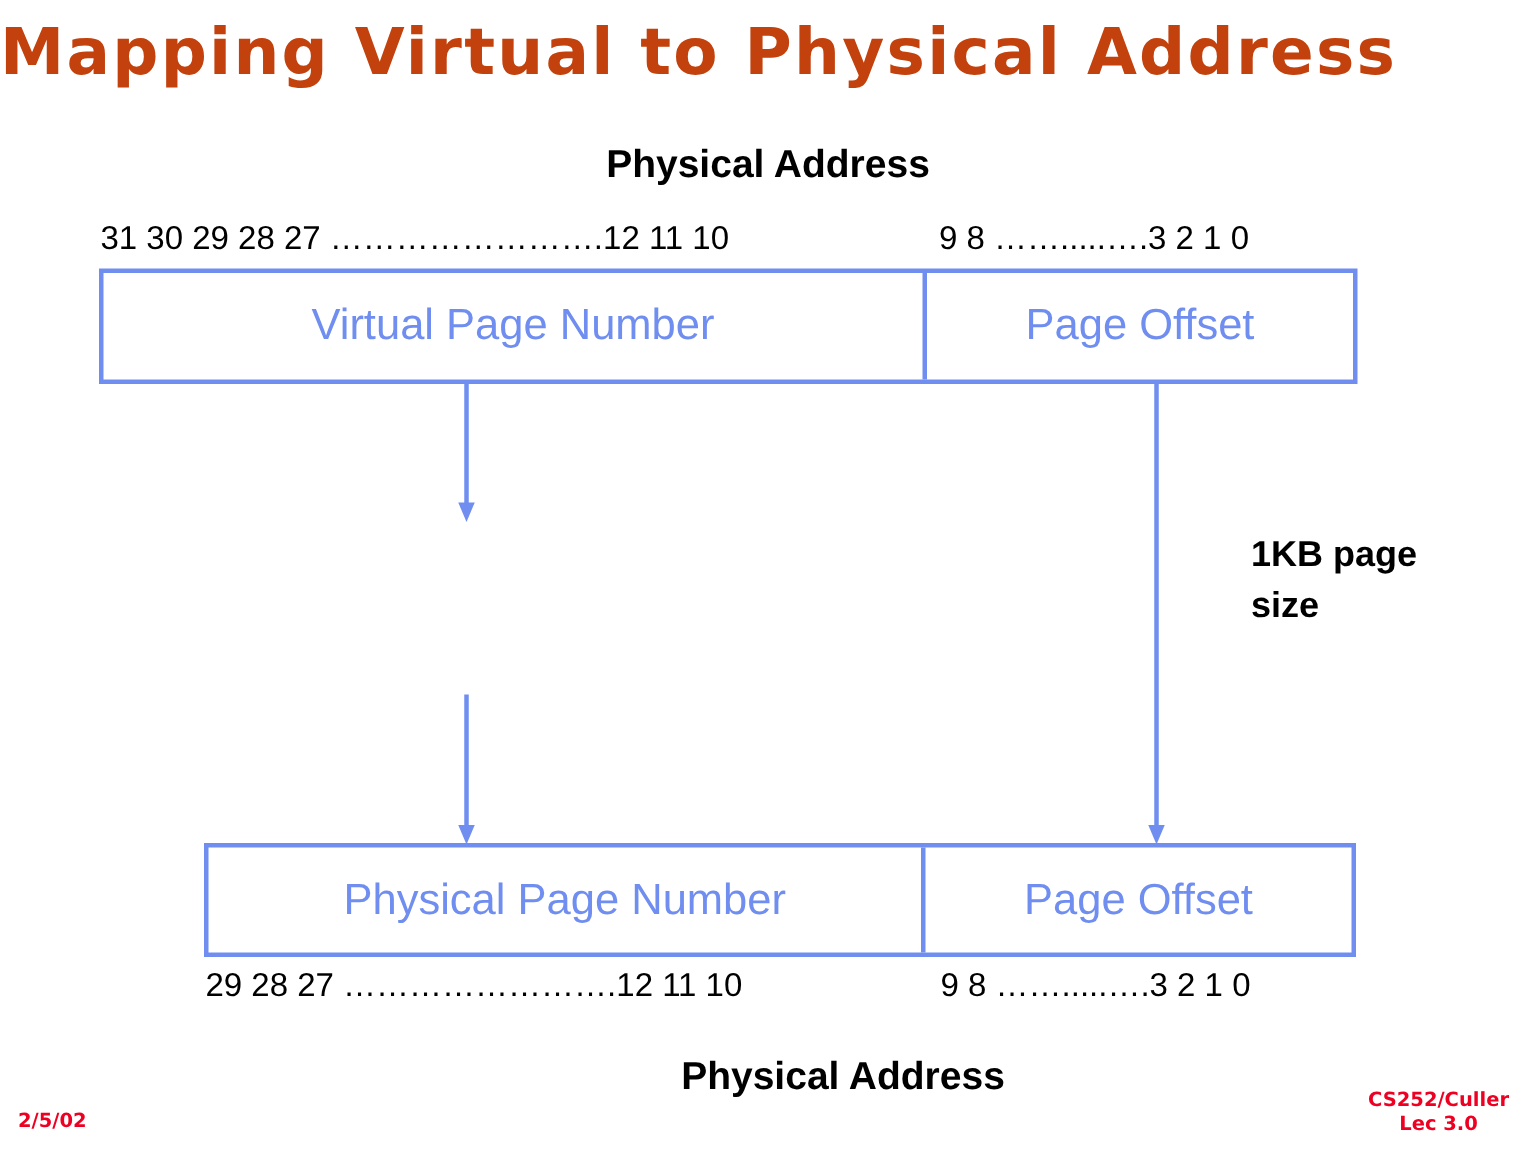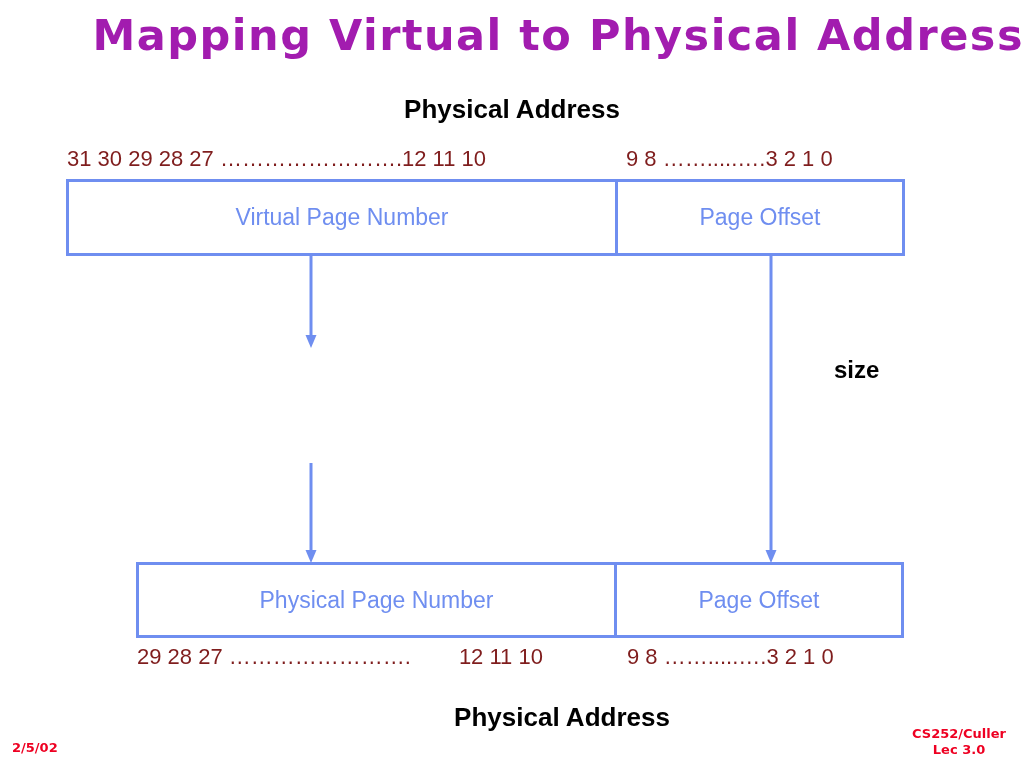--- a/index.html
+++ b/index.html
@@ -15,22 +15,22 @@
     overflow: hidden;
     font-family: "Liberation Sans", sans-serif;
   }
 
   
   .slide-title {
     position: absolute;
     left: 0;
     top: 10px;
     width: 1024px;
-    text-align: right;
-    color: #a21caf;
+    text-align: left;
+    color: #c2410c;
     font-family: "DejaVu Sans", sans-serif;
     font-weight: bold;
     font-size: 43px;
     letter-spacing: 1.5px;
     white-space: nowrap;
   }
 
   
   .section-heading {
     position: absolute;
@@ -43,39 +43,39 @@
   #virtual-address-heading {
     left: 0; top: 94px; width: 1024px; text-align: center;
   }
   #physical-address-heading {
     left: 18px; top: 702px; width: 1024px; text-align: center; padding-left: 32px;
   }
 
   
   .bit-row {
     position: absolute;
-    color: #7f1d1d;
+    color: #000000;
     font-family: "Liberation Sans", sans-serif;
     font-size: 22px;
     white-space: nowrap;
     display: flex;
     align-items: flex-end;
   }
   #virtual-bits-top {
     left: 67px; top: 146px; width: 838px;
   }
   #physical-bits-bottom {
     left: 137px; top: 644px; width: 768px;
   }
   .bit-left-group {
     display: flex; align-items: baseline;
     white-space: nowrap;
   }
   #virtual-bits-top .bit-left-group { width: 546px; }
-  #physical-bits-bottom .bit-left-group { width: 477px; gap: 48px; }
+  #physical-bits-bottom .bit-left-group { width: 477px; }
   .bit-right-group {
     display: flex; align-items: baseline;
     white-space: nowrap;
     padding-left: 13px;
   }
 
   
   .addr-box {
     position: absolute;
     border: 3px solid #6f8ef0;
@@ -88,21 +88,21 @@
   }
   #physical-address-box {
     left: 136px; top: 562px; width: 768px; height: 76px;
   }
   .addr-field {
     display: flex;
     align-items: center;
     justify-content: center;
     color: #6f8ef0;
     font-family: "Liberation Sans", sans-serif;
-    font-size: 23px;
+    font-size: 29px;
     white-space: nowrap;
     box-sizing: border-box;
   }
   #virtual-address-box .field-page-number { width: 546px; }
   #virtual-address-box .field-page-offset {
     width: 287px; border-left: 3px solid #6f8ef0;
   }
   #physical-address-box .field-page-number { width: 475px; }
   #physical-address-box .field-page-offset {
     width: 287px; border-left: 3px solid #6f8ef0;
@@ -201,20 +201,21 @@
   </div>
 
   <div class="connector" style="left:763px; top:256px; width:16px; height:307px;">
     <svg width="16" height="307" viewBox="0 0 16 307">
       <line x1="8" y1="0" x2="8" y2="297" stroke="#6f8ef0" stroke-width="3"></line>
       <polygon points="8,307 2.5,294 13.5,294" fill="#6f8ef0"></polygon>
     </svg>
   </div>
 
   <div id="page-size-note">
+    <div>1KB page</div>
     <div>size</div>
   </div>
 
   <div class="addr-box" id="physical-address-box">
     <div class="addr-field field-page-number">Physical Page Number</div>
     <div class="addr-field field-page-offset">Page Offset</div>
   </div>
 
   <div class="bit-row" id="physical-bits-bottom">
     <span class="bit-left-group">

